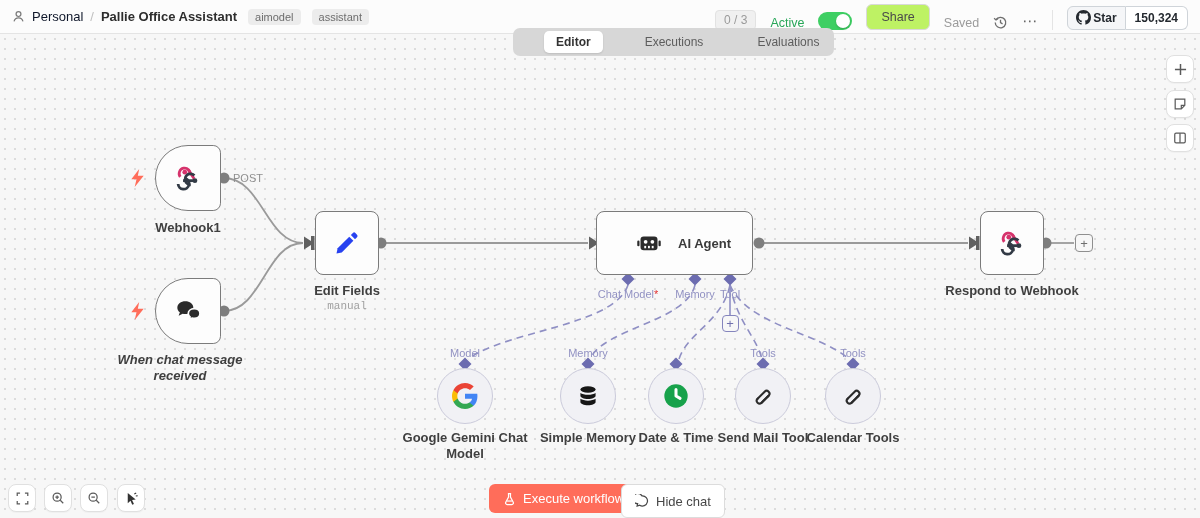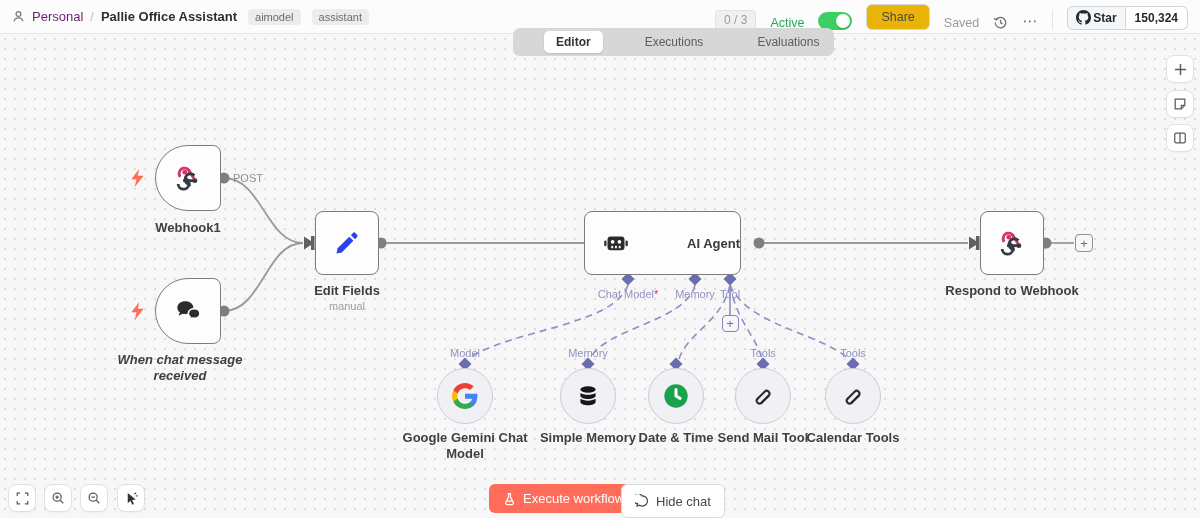--- a/index.html
+++ b/index.html
@@ -5,34 +5,34 @@
   * { margin:0; padding:0; box-sizing:border-box; }
   html,body { width:1200px; height:518px; overflow:hidden;
     font-family:"Liberation Sans", sans-serif; background:#f7f7f7; }
   #app { position:relative; width:1200px; height:518px; }
 
   
   #topbar { position:absolute; left:0; top:0; width:1200px; height:34px;
     background:#fcfcfc; border-bottom:1px solid #e4e4e4; display:flex;
     align-items:center; justify-content:space-between; padding:0 12px; z-index:30; }
   .h-left { display:flex; align-items:center; gap:7px; }
-  .crumb { font-size:13px; color:#701a75; }
+  .crumb { font-size:13px; color:#0f172a; }
   .crumb-sep { color:#c0c0c0; font-size:13px; }
   .wf-title { font-size:13px; color:#2e2e2e; font-weight:600; }
   .tag { background:#ececec; color:#6d6d6d; font-size:11px; padding:2px 7px;
     border-radius:4px; margin-left:4px; }
   .h-right { display:flex; align-items:flex-end; gap:14px; }
   .counter-badge { background:#f0f0f0; border:1px solid #e2e2e2; color:#9a9a9a;
     font-size:12px; padding:2px 8px; border-radius:4px; }
   .active-label { color:#27a658; font-size:12.5px; font-weight:500; }
   .toggle { width:34px; height:18px; border-radius:9px; background:#3ecf63;
     position:relative; cursor:pointer; }
   .toggle .knob { position:absolute; right:2px; top:2px; width:14px; height:14px;
     border-radius:50%; background:#fff; box-shadow:0 1px 2px rgba(0,0,0,.2); }
-  .btn-share { background:#eab308; border:1px solid #d9d9d9; border-radius:6px;
+  .btn-share { background:#bef264; border:1px solid #d9d9d9; border-radius:6px;
     font-size:12.5px; color:#4a4a4a; padding:5px 14px; cursor:pointer; }
   .saved { color:#9b9b9b; font-size:12.5px; }
   .hicon { color:#6e6e6e; display:flex; align-items:center; }
   .dots { color:#666; font-size:15px; letter-spacing:1px; }
   .vdiv { width:1px; height:20px; background:#e4e4e4; }
   .gh { display:flex; align-items:stretch; height:24px; font-size:12px; font-weight:600; color:#24292f; }
   .gh-star { display:flex; align-items:center; gap:2px; background:#f5f6f8;
     border:1px solid #cfd4d9; border-radius:6px 0 0 6px; padding:0 8px; cursor:pointer; }
   .gh-count { display:flex; align-items:center; background:#fff;
     border:1px solid #cfd4d9; border-left:none; border-radius:0 6px 6px 0; padding:0 9px; }
@@ -49,21 +49,21 @@
     background-image:radial-gradient(circle, #dcdcdc 1px, transparent 1.2px);
     background-size:10px 10px; }
   #edges { position:absolute; left:0; top:0; z-index:1; }
 
   .node { position:absolute; background:#fdfdfd; border:1.7px solid #7b7b7b;
     border-radius:8px; z-index:2; display:flex; align-items:center;
     justify-content:center; cursor:pointer; }
   .node.trigger { border-radius:34px 8px 8px 34px; }
   .node-label { position:absolute; font-size:13px; font-weight:600; color:#3f3f3f;
     text-align:center; z-index:3; line-height:1.25; }
-  .node-sub { position:absolute; font-size:11px; color:#a0a0a0; text-align:center; z-index:3; }
+  .node-sub { position:absolute; font-size:11px; color:#a0a0a0; text-align:center; z-index:3;font-family:Liberation Mono, monospace; }
   .port-label { position:absolute; font-size:11px; color:#9191c2; text-align:center; z-index:3; }
   .req { color:#e23030; }
   .circle-node { position:absolute; width:56px; height:56px; border-radius:50%;
     background:#f1f1f5; border:1.7px solid #cbcbdb; z-index:2; display:flex;
     align-items:center; justify-content:center; cursor:pointer; }
   .bolt { position:absolute; z-index:3; }
   .method-label { position:absolute; font-size:11px; color:#8f8f8f; z-index:3; }
 
   .plus-box { position:absolute; width:18px; height:18px; border-radius:4px;
     border:1.5px solid #8f8f8f; color:#6e6e6e; background:#f7f7f7; display:flex;
@@ -219,21 +219,21 @@
 
     <div class="node" style="left:315px; top:177px; width:64px; height:64px;">
       <svg width="30" height="30" viewBox="0 0 24 24">
         <path d="M4.5 16.2 L13.8 6.9 L17.1 10.2 L7.8 19.5 L3.6 20.4 Z" fill="#2742f0"></path>
         <path d="M15.1 5.6 l1.6-1.6 a1.4 1.4 0 0 1 2 0 l1.3 1.3 a1.4 1.4 0 0 1 0 2 l-1.6 1.6 Z" fill="#2742f0"></path>
       </svg>
     </div>
     <div class="node-label" style="left:287px; top:249px; width:120px;">Edit Fields</div>
     <div class="node-sub" style="left:287px; top:266px; width:120px;">manual</div>
 
-    <div class="node" style="left:584px; top:177px; width:157px; height:64px; justify-content:space-between; padding-left:16px; gap:14px;">
+    <div class="node" style="left:596px; top:177px; width:157px; height:64px; justify-content:center; padding-left:16px; gap:14px;">
       <svg width="30" height="30" viewBox="0 0 24 24">
         <rect x="5.2" y="6.8" width="13.6" height="11" rx="2.6" fill="#2b2b2b"></rect>
         <rect x="2.6" y="10" width="1.8" height="4.6" rx="0.9" fill="#2b2b2b"></rect>
         <rect x="19.6" y="10" width="1.8" height="4.6" rx="0.9" fill="#2b2b2b"></rect>
         <circle cx="9.3" cy="11" r="1.5" fill="#fdfdfd"></circle>
         <circle cx="14.7" cy="11" r="1.5" fill="#fdfdfd"></circle>
         <rect x="8.2" y="14.3" width="1.5" height="1.9" fill="#fdfdfd"></rect>
         <rect x="11.2" y="14.3" width="1.5" height="1.9" fill="#fdfdfd"></rect>
         <rect x="14.2" y="14.3" width="1.5" height="1.9" fill="#fdfdfd"></rect>
       </svg>

